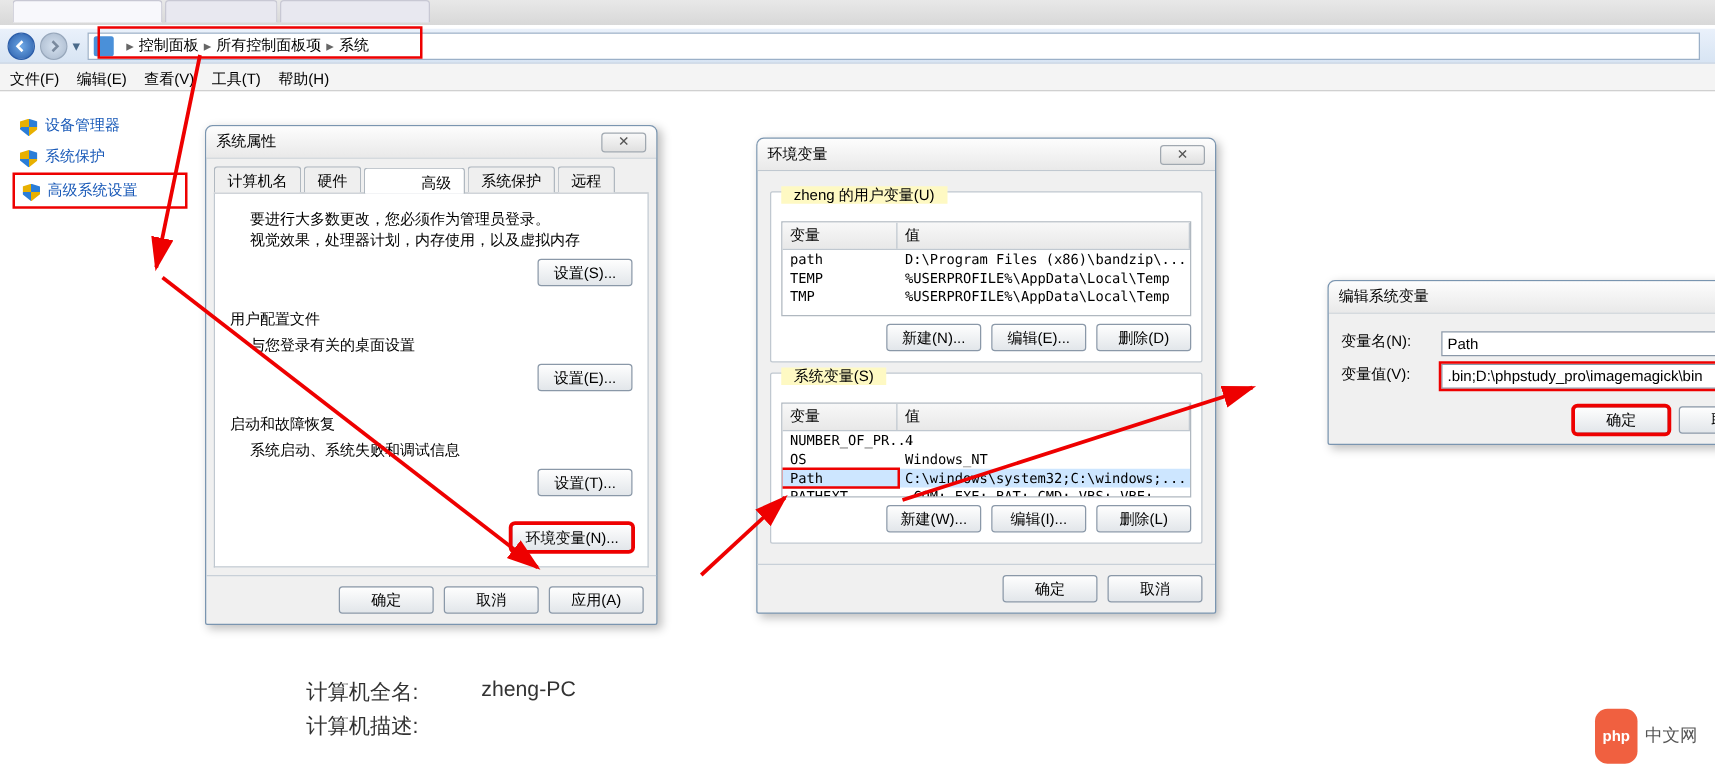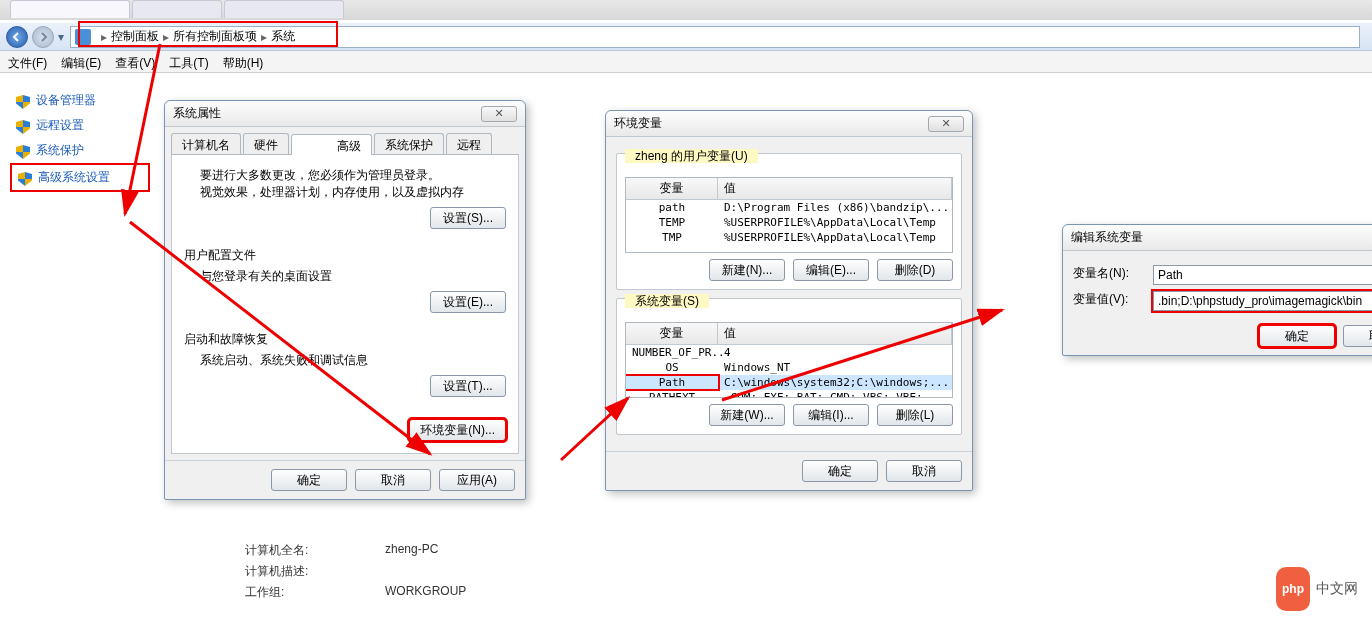--- a/index.html
+++ b/index.html
@@ -94,37 +94,37 @@
     .groupbox {
       border:1px solid #c0c8d0; border-radius:2px; margin:8px 0;
       padding: 6px 8px 8px 8px; background:#fff;
     }
     .group-title { position:relative; top:-12px; background:#fef9c3; padding:0 10px; display:inline;}
     .varlist {
       height:76px; border:1px solid #b0b8c0; background:#fff; overflow:hidden;
     }
     .varlist-head { display:flex; background:linear-gradient(#f8f8f8,#e8e8e8); border-bottom:1px solid #c0c8d0;}
     .varlist-head div { padding:2px 6px; border-right:1px solid #c0c8d0;}
-    .col-var { width:92px;text-align:center; }
+    .col-var { width:92px; }
     .col-val { flex:1; }
     .varrow { display:flex; padding:1px 0;}
     .varrow .col-var { width:92px; padding:0 6px; font-family:Consolas,monospace; font-size:11px;}
     .varrow .col-val { flex:1; padding:0 6px; font-family:Consolas,monospace; font-size:11px; white-space:nowrap; overflow:hidden;}
     .varrow.sel { background:#cde6ff; }
     .varrow .col-var.hl { outline:2px solid #e00; }
     
     .form-row { display:flex; align-items:flex-start; margin:6px 0;}
     .form-row label { width:80px; }
     .form-row input { flex:1; height:20px; border:1px solid #8a98a8; padding:0 4px; font-size:12px;}
     .form-row input.hl { outline:2px solid #e00; }
     
     .arrow { position:absolute; pointer-events:none;}
     .arrow svg { overflow:visible; }
     
-    .sys-info { position:absolute; left:245px; top:538px; font-size:12px; color:#333;}
+    .sys-info { position:absolute; left:245px; top:538px; font-size:17px; color:#333;}
     .sys-info .row { display:flex; margin:4px 0;}
     .sys-info .lbl { width:140px; }
     
     .watermark {
       position:absolute; right:14px; bottom:10px;
       display:flex; align-items:center; gap:6px; color:#555; font-size:14px;
     }
     .wm-badge {
       background:#f06040; color:#fff; font-weight:bold;
       padding:15px 6px; border-radius:10px; font-size:12px;
@@ -178,44 +178,36 @@
   <span class="menu-item">帮助(H)</span>
 </div>
 
 <div class="sidebar">
   <div class="sidebar-link">
     <span class="shield"></span>
     <span>设备管理器</span>
   </div>
   <div class="sidebar-link">
     <span class="shield"></span>
-    <span>远程设置</span>
-  </div>
-  <div class="sidebar-link">
-    <span class="shield"></span>
     <span>系统保护</span>
   </div>
   <div class="sidebar-link hl">
     <span class="shield"></span>
     <span>高级系统设置</span>
   </div>
 </div>
 
 <div class="sys-info">
   <div class="row">
       <span class="lbl">计算机全名:</span>
       <span>zheng-PC</span>
     </div>
   <div class="row">
       <span class="lbl">计算机描述:</span>
       <span></span>
-    </div>
-  <div class="row">
-      <span class="lbl">工作组:</span>
-      <span>WORKGROUP</span>
     </div>
 </div>
 
 <div class="dialog" style="left:164px; top:100px; width:362px;">
   <div class="dlg-title">
     <span>系统属性</span>
     <div class="dlg-close">✕</div>
   </div>
   <div class="tabs">
     <div class="tab">计算机名</div>

